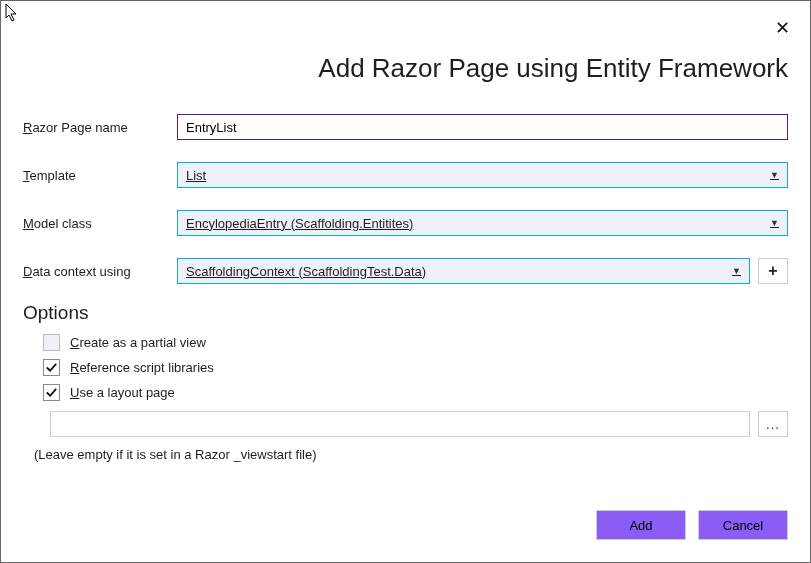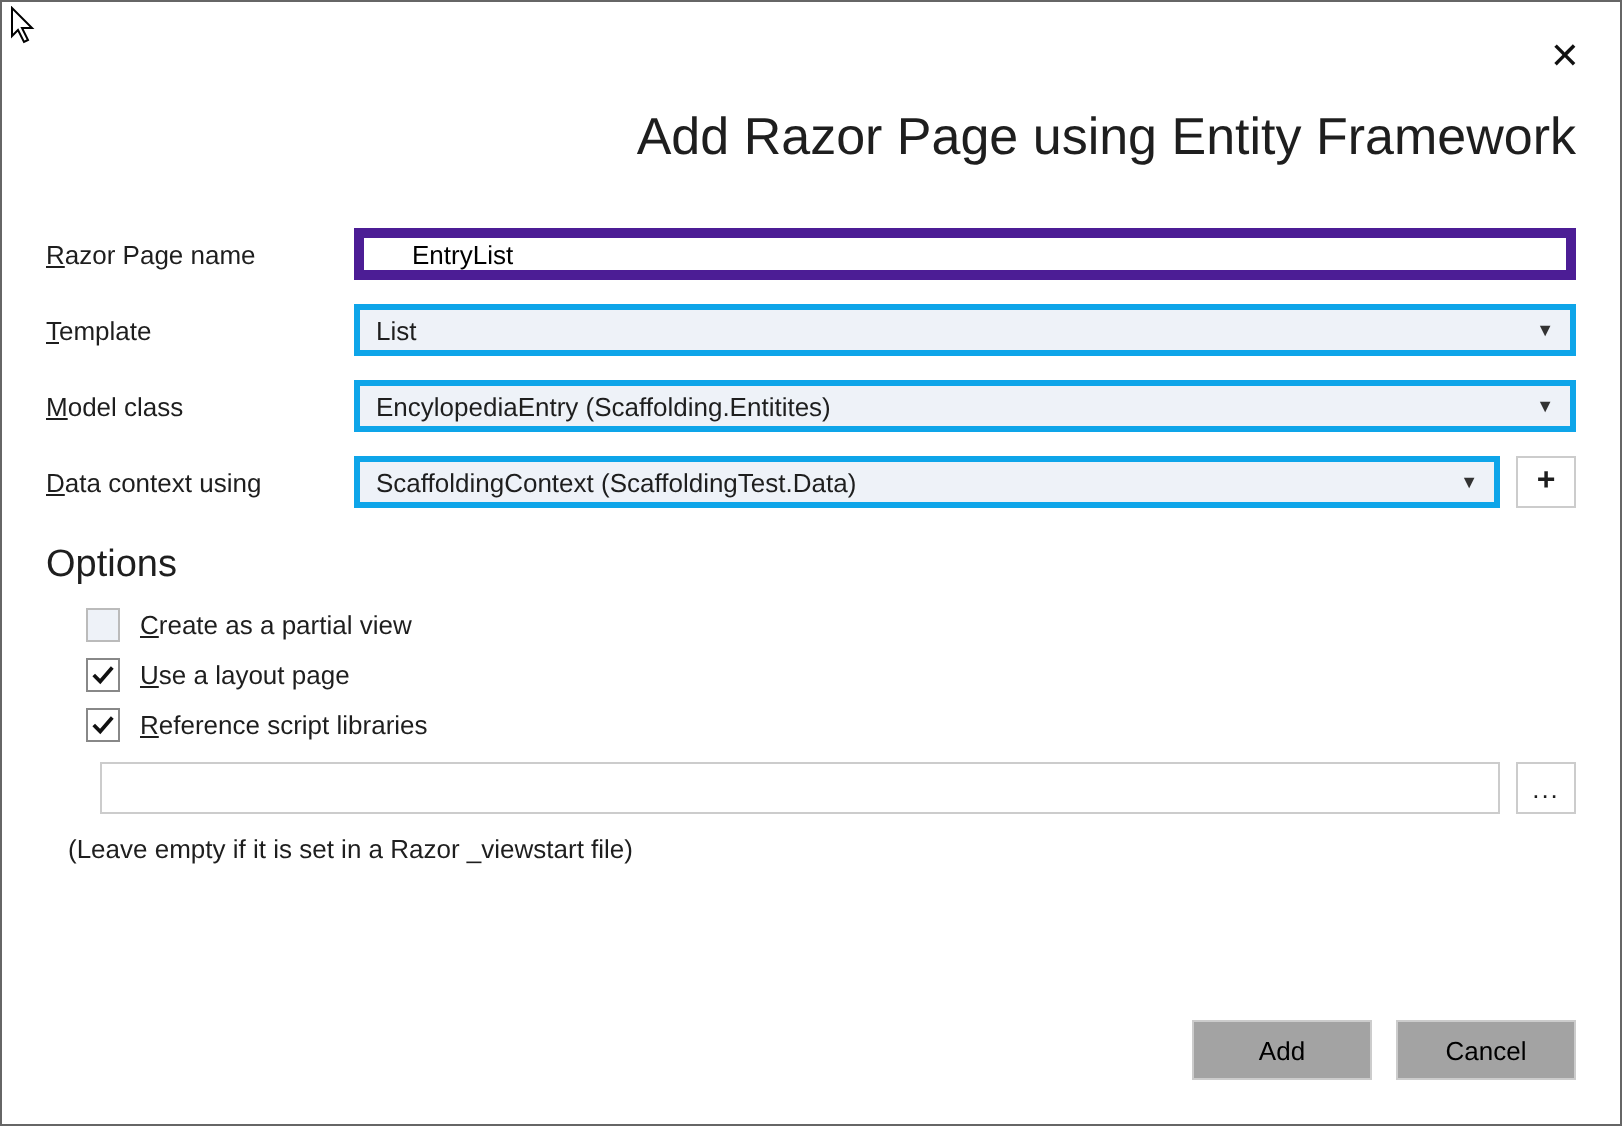--- a/index.html
+++ b/index.html
@@ -37,49 +37,50 @@
       font-size: 26px;
       font-weight: 400;
       color: #1e1e1e;
       margin-top: 40px;
       margin-bottom: 30px;
       text-align: right;
     }
     .form-grid {
       display: grid;
       grid-template-columns: 154px 1fr auto;
-      row-gap: 12px;
+      row-gap: 22px;
       align-items: center;
     }
     .form-label {
       font-size: 13px;
       color: #1e1e1e;
     }
     .label-underline {
       text-decoration: underline;
     }
     .text-input {
       grid-column: 2 / 4;
       height: 26px;
-      border: 5px solid #4c1d95;
-      padding: 3px 24px;
+      border: 1px solid #4c1d95;
+      padding: 3px 8px;
       font-family: inherit;
       font-size: 13px;
       background: #fff;
       width: 100%;
     }
     .combo {
       position: relative;
       display: flex;
       align-items: center;
       height: 26px;
-      border: 3px solid #0ea5e9;
+      border: 1px solid #0ea5e9;
       background: #eef2f8;
       padding: 3px 8px;
       cursor: pointer;
+      text-decoration: underline;
     }
     .combo.full {
       grid-column: 2 / 4;
     }
     .combo-text {
       flex: 1;
     }
     .combo-arrow {
       font-size: 9px;
       color: #333;
@@ -169,21 +170,21 @@
       margin-top: auto;
       display: flex;
       justify-content: flex-end;
       gap: 12px;
       padding-top: 20px;
     }
     .dlg-button {
       min-width: 90px;
       height: 30px;
       border: 1px solid #ccc;
-      background: #a3a3a3;
+      background: #8b5cf6;
       font-family: inherit;
       font-size: 13px;
       cursor: pointer;
       padding: 0 18px;
     }
     .cursor-arrow {
       position: absolute;
       top: 2px;
       left: 4px;
       width: 14px;
@@ -240,45 +241,45 @@
 
   </div>
 
   <div class="options-section">
     <div class="options-label">Options</div>
 
     <div class="checkbox-row">
       <div class="checkbox unchecked"></div>
       <span>
         <span class="label-underline">C</span><span>reate as a partial view</span>
+      </span>
+    </div>
+
+    <div class="checkbox-row">
+      <div class="checkbox checked">
+        <svg viewBox="0 0 14 14">
+            <path d="M2 7 L5.5 10.5 L12 3" stroke="#111" stroke-width="2" fill="none"></path>
+          </svg>
+      </div>
+      <span>
+        <span class="label-underline">R</span><span>eference script libraries</span>
       </span>
     </div>
 
     <div class="checkbox-row">
       <div class="checkbox checked">
         <svg viewBox="0 0 14 14">
             <path d="M2 7 L5.5 10.5 L12 3" stroke="#111" stroke-width="2" fill="none"></path>
           </svg>
       </div>
       <span>
         <span class="label-underline">U</span><span>se a layout page</span>
       </span>
     </div>
 
-    <div class="checkbox-row">
-      <div class="checkbox checked">
-        <svg viewBox="0 0 14 14">
-            <path d="M2 7 L5.5 10.5 L12 3" stroke="#111" stroke-width="2" fill="none"></path>
-          </svg>
-      </div>
-      <span>
-        <span class="label-underline">R</span><span>eference script libraries</span>
-      </span>
-    </div>
-
     <div class="layout-row">
       <input type="text" class="layout-input" value="" style="">
       <div class="browse-btn">
         <span>...</span>
       </div>
     </div>
 
     <div class="hint">(Leave empty if it is set in a Razor _viewstart file)</div>
   </div>
 

